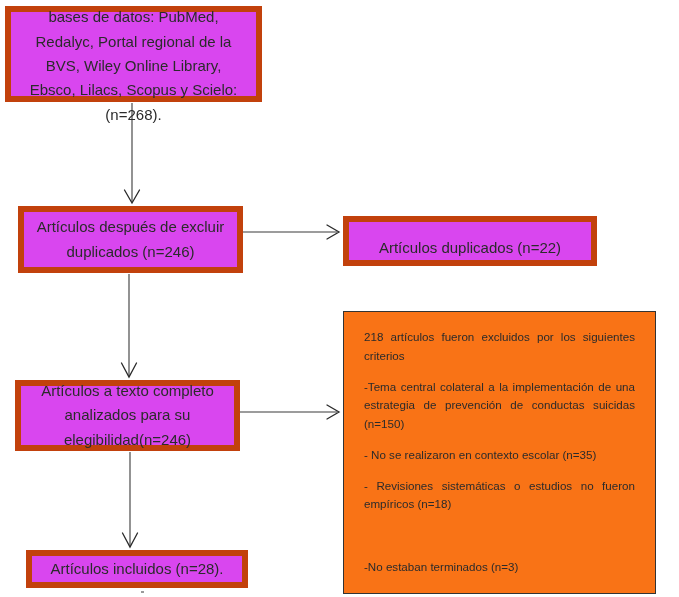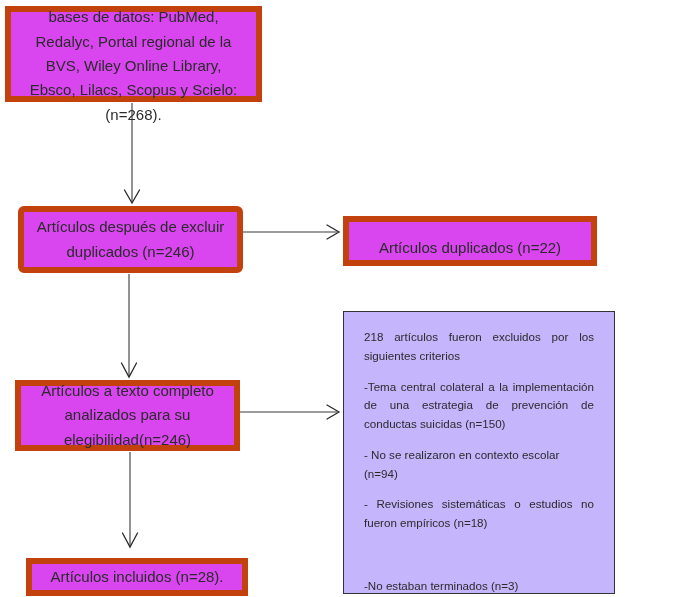--- a/index.html
+++ b/index.html
@@ -42,39 +42,39 @@
   .node-inner {
     padding: 0 10px;
     width: 100%;
   }
 
   
   #node-identified {
     left: 5px;  top: 6px;   width: 257px; height: 96px;
   }
   #node-duplicates-removed {
-    left: 18px; top: 206px; width: 225px; height: 67px; border-radius: 6px;
+    left: 18px; top: 206px; width: 225px; height: 67px;
   }
   #node-duplicates {
     left: 343px; top: 216px; width: 254px; height: 50px; align-items: flex-end;
   }
   #node-fulltext {
     left: 15px; top: 380px; width: 225px; height: 71px; justify-content: flex-end;
   }
   #node-included {
-    left: 26px; top: 550px; width: 222px; height: 38px; margin-top: 8px;
+    left: 26px; top: 550px; width: 222px; height: 38px;
   }
 
   
   #node-excluded {
     position: absolute;
     box-sizing: border-box;
-    left: 343px; top: 311px; width: 272px; height: 283px;
+    left: 343px; top: 311px; width: 313px; height: 283px;
     border: 1px solid #333333;
-    background: #c4b5fd;
+    background: #f97316;
     padding: 16px 20px 0 20px;
     font-size: 11.6px;
     line-height: 1.62;
     color: #2b2b2b;
     text-align: justify;
     text-justify: inter-word;
   }
   #node-excluded p {
     margin: 0 0 12px 0;
     text-align: justify;
@@ -163,18 +163,18 @@
     <div class="node-inner">Artículos a texto completo analizados para su elegibilidad(n=246)</div>
   </div>
 
   <div class="node" id="node-included">
     <div class="node-inner">Artículos incluidos (n=28).</div>
   </div>
 
   <div id="node-excluded">
     <p>218 artículos fueron excluidos por los siguientes criterios</p>
     <p>-Tema central colateral a la implementación de una estrategia de prevención de conductas suicidas (n=150)</p>
-    <p class="no-justify">- No se realizaron en contexto escolar (n=94)</p>
+    <p class="no-justify">- No se realizaron en contexto escolar (n=35)</p>
     <p>- Revisiones sistemáticas o estudios no fueron empíricos (n=18)</p>
     <p class="no-justify">-No estaban terminados (n=3)</p>
   </div>
 
 </div>
 
 </body></html>

